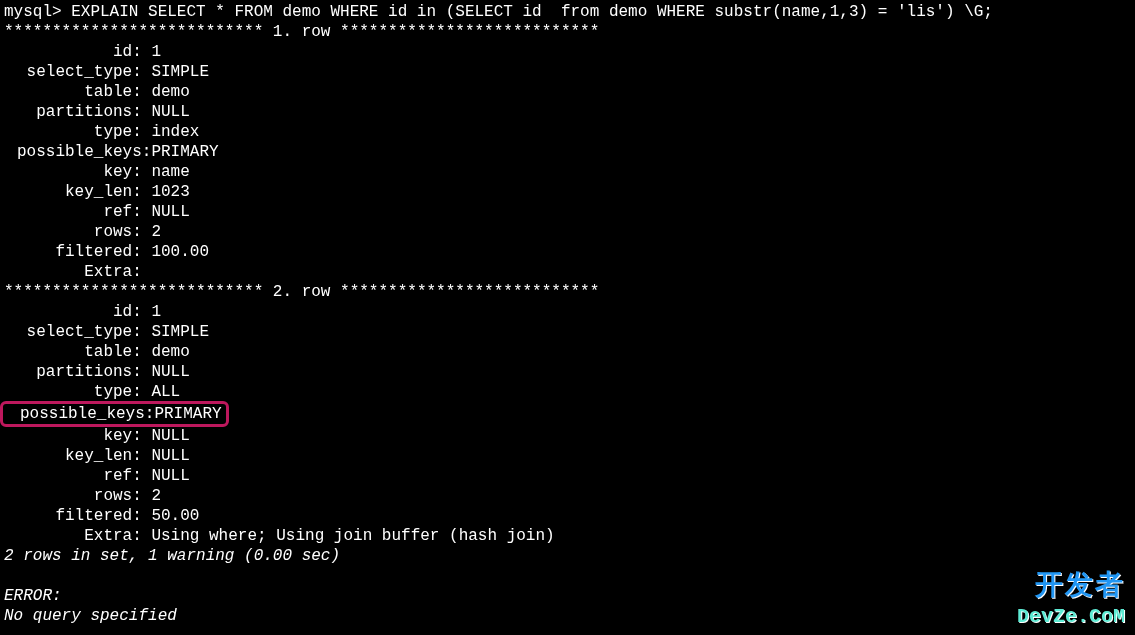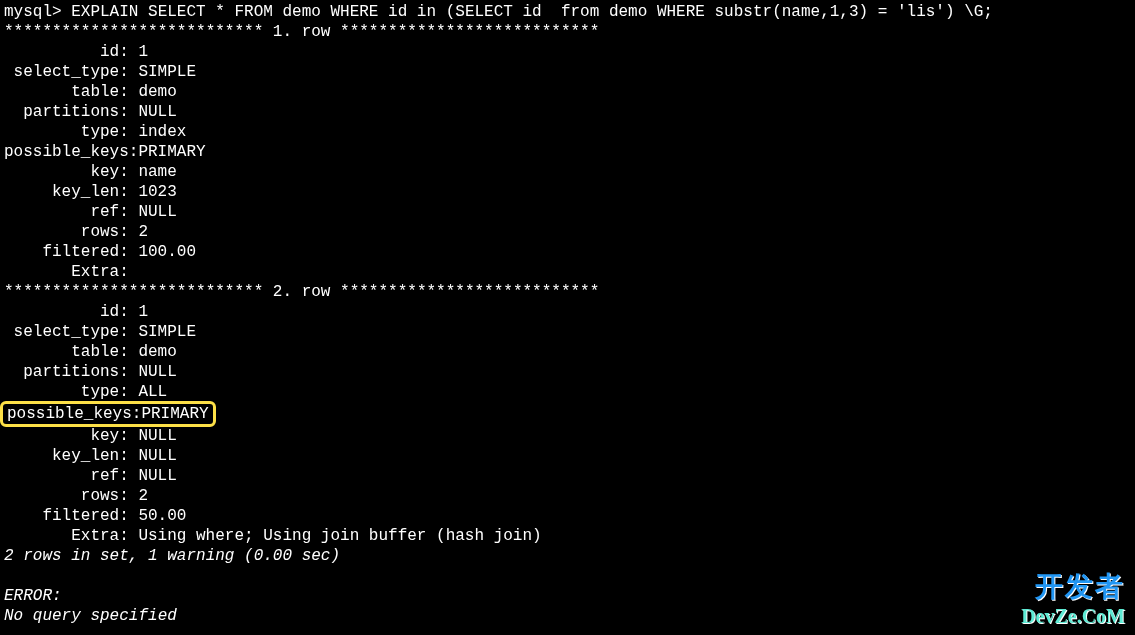--- a/index.html
+++ b/index.html
@@ -26,46 +26,47 @@
       white-space: pre;
     }
     .field-row {
       display: flex;
       white-space: pre;
     }
     .field-label {
       display: inline-block;
       width: 13ch;
       text-align: right;
+      margin-left: 13px;
     }
     .field-value {
       margin-left: 1ch;
     }
     .highlight-box {
-      border: 3px solid #fde047;
+      border: 3px solid #be185d;
       border-radius: 6px;
       padding: 0 4px;
       margin-left: -4px;
       margin-top: -1px;
       margin-bottom: -1px;
       display: inline-block;
     }
     .footer-line {
       white-space: pre;
       font-style: italic;
     }
     .blank {
       height: 1.25em;
     }
     .watermark {
       position: absolute;
       right: 10px;
       bottom: 6px;
       text-align: right;
-      font-family: Liberation Serif, serif;
+      font-family: Liberation Mono, monospace;
       pointer-events: none;
     }
     .watermark .cn {
       color: #2196f3;
       font-size: 28px;
       font-weight: bold;
       letter-spacing: 2px;
       text-shadow: 1px 1px 0 #fff;
     }
     .watermark .en {

